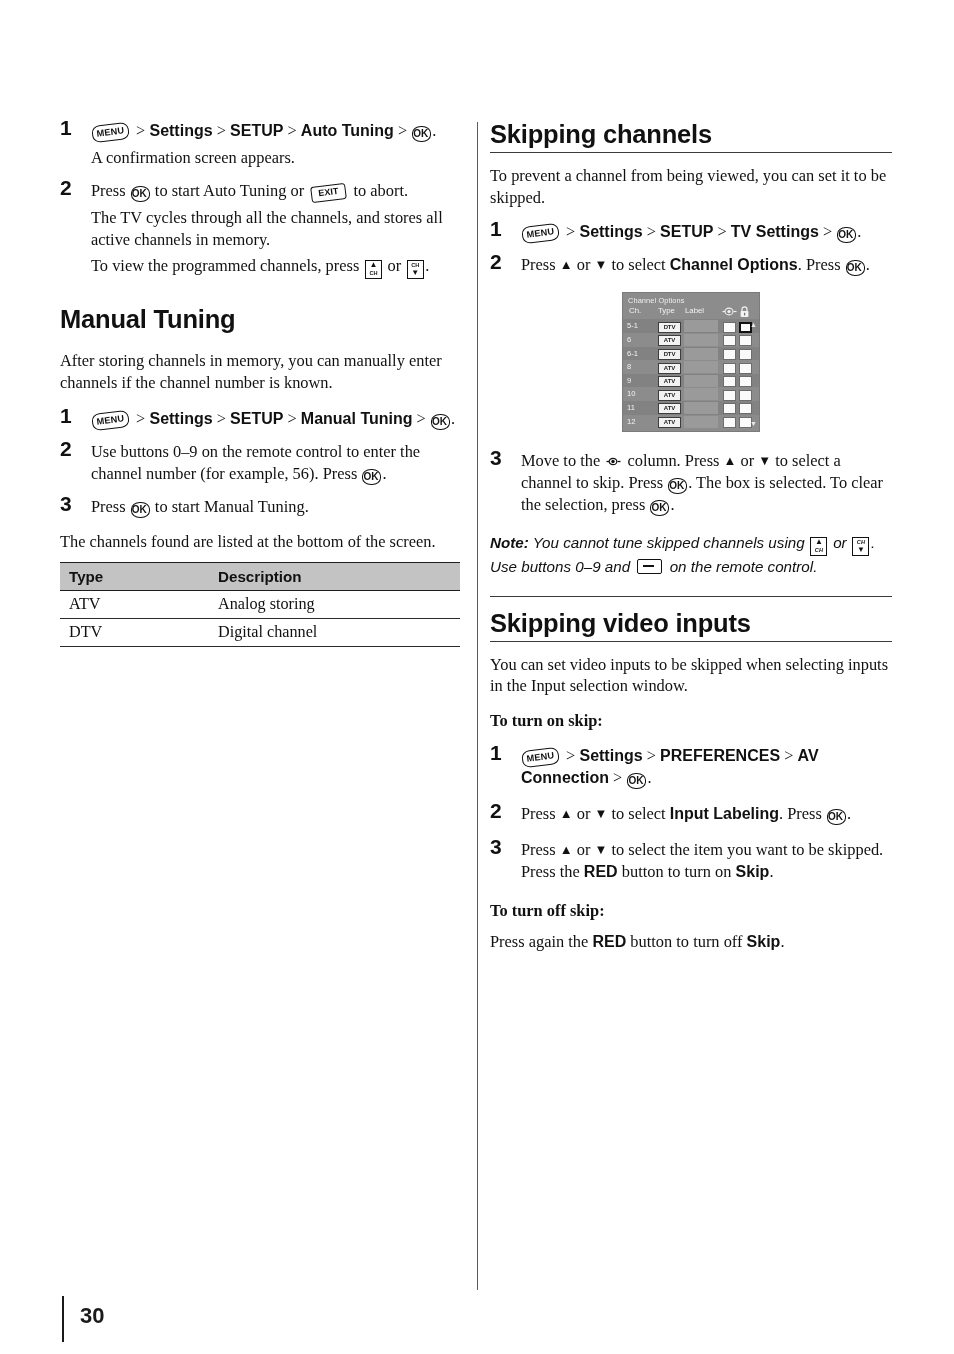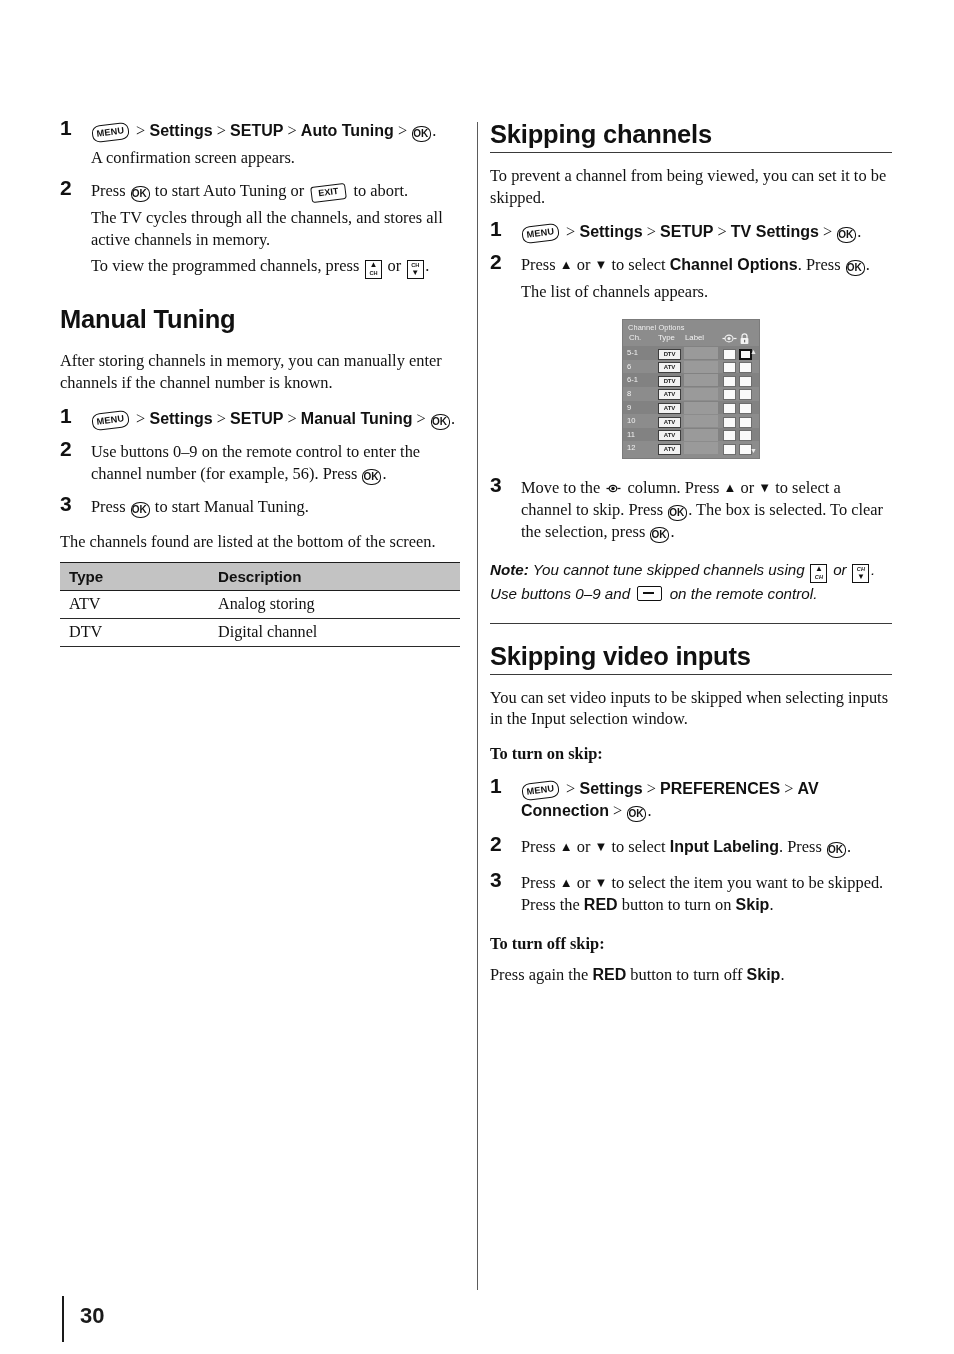--- a/index.html
+++ b/index.html
@@ -41,21 +41,21 @@
   .bld{font-family:Liberation Sans, sans-serif;font-weight:bold;font-size:16px;}
   .gt{font-size:16.4px;}
 
   
   h2.sec{
     font-family:"Liberation Sans", sans-serif;font-weight:bold;
     font-size:25.5px;margin:0 0 0 0;padding:0 0 5px 0;line-height:1.1;
     letter-spacing:-.2px;
   }
   h2.sec.ruled{border-bottom:1.6px solid #3a3a3a;padding-bottom:4px;margin-bottom:12px;}
-  h2.sec.ruled-top{border-top:1.6px solid #3a3a3a;padding-top:18px;}
+  h2.sec.ruled-top{border-top:1.6px solid #3a3a3a;padding-top:12px;}
   h3.sub{font-family:"Liberation Serif",serif;font-weight:bold;font-size:16.4px;margin:14px 0 10px 0;}
 
   
   table.typetbl{border-collapse:collapse;width:400px;margin-top:10px;}
   table.typetbl th{
     background:#c3c3c3;text-align:left;
     font-family:"Liberation Sans", sans-serif;font-weight:bold;font-size:15.2px;
     padding:5px 0 5px 9px;border-bottom:1.4px solid #1d1d1d;border-top:1.4px solid #1d1d1d;
   }
   table.typetbl td{
@@ -234,21 +234,20 @@
     <div class="step">
       <span class="num">2</span>
       <span class="txt">
         <span>Press</span>
         <span class="ar">▲</span>
         <span>or</span>
         <span class="ar">▼</span>
         <span>to select</span>
         <span class="bld">Channel Options</span><span>. Press</span>
         <span class="ic-ok">OK</span><span>.</span>
-        <span class="sub">The list of channels appears.</span>
       </span>
     </div>
 
     <div class="tvshot">
       <div class="tv-title">Channel Options</div>
       <div class="tv-head">
         <span style="left:6px;">Ch.</span>
         <span style="left:35px;">Type</span>
         <span style="left:62px;">Label</span>
         <span style="left:99px;top:0px;">

